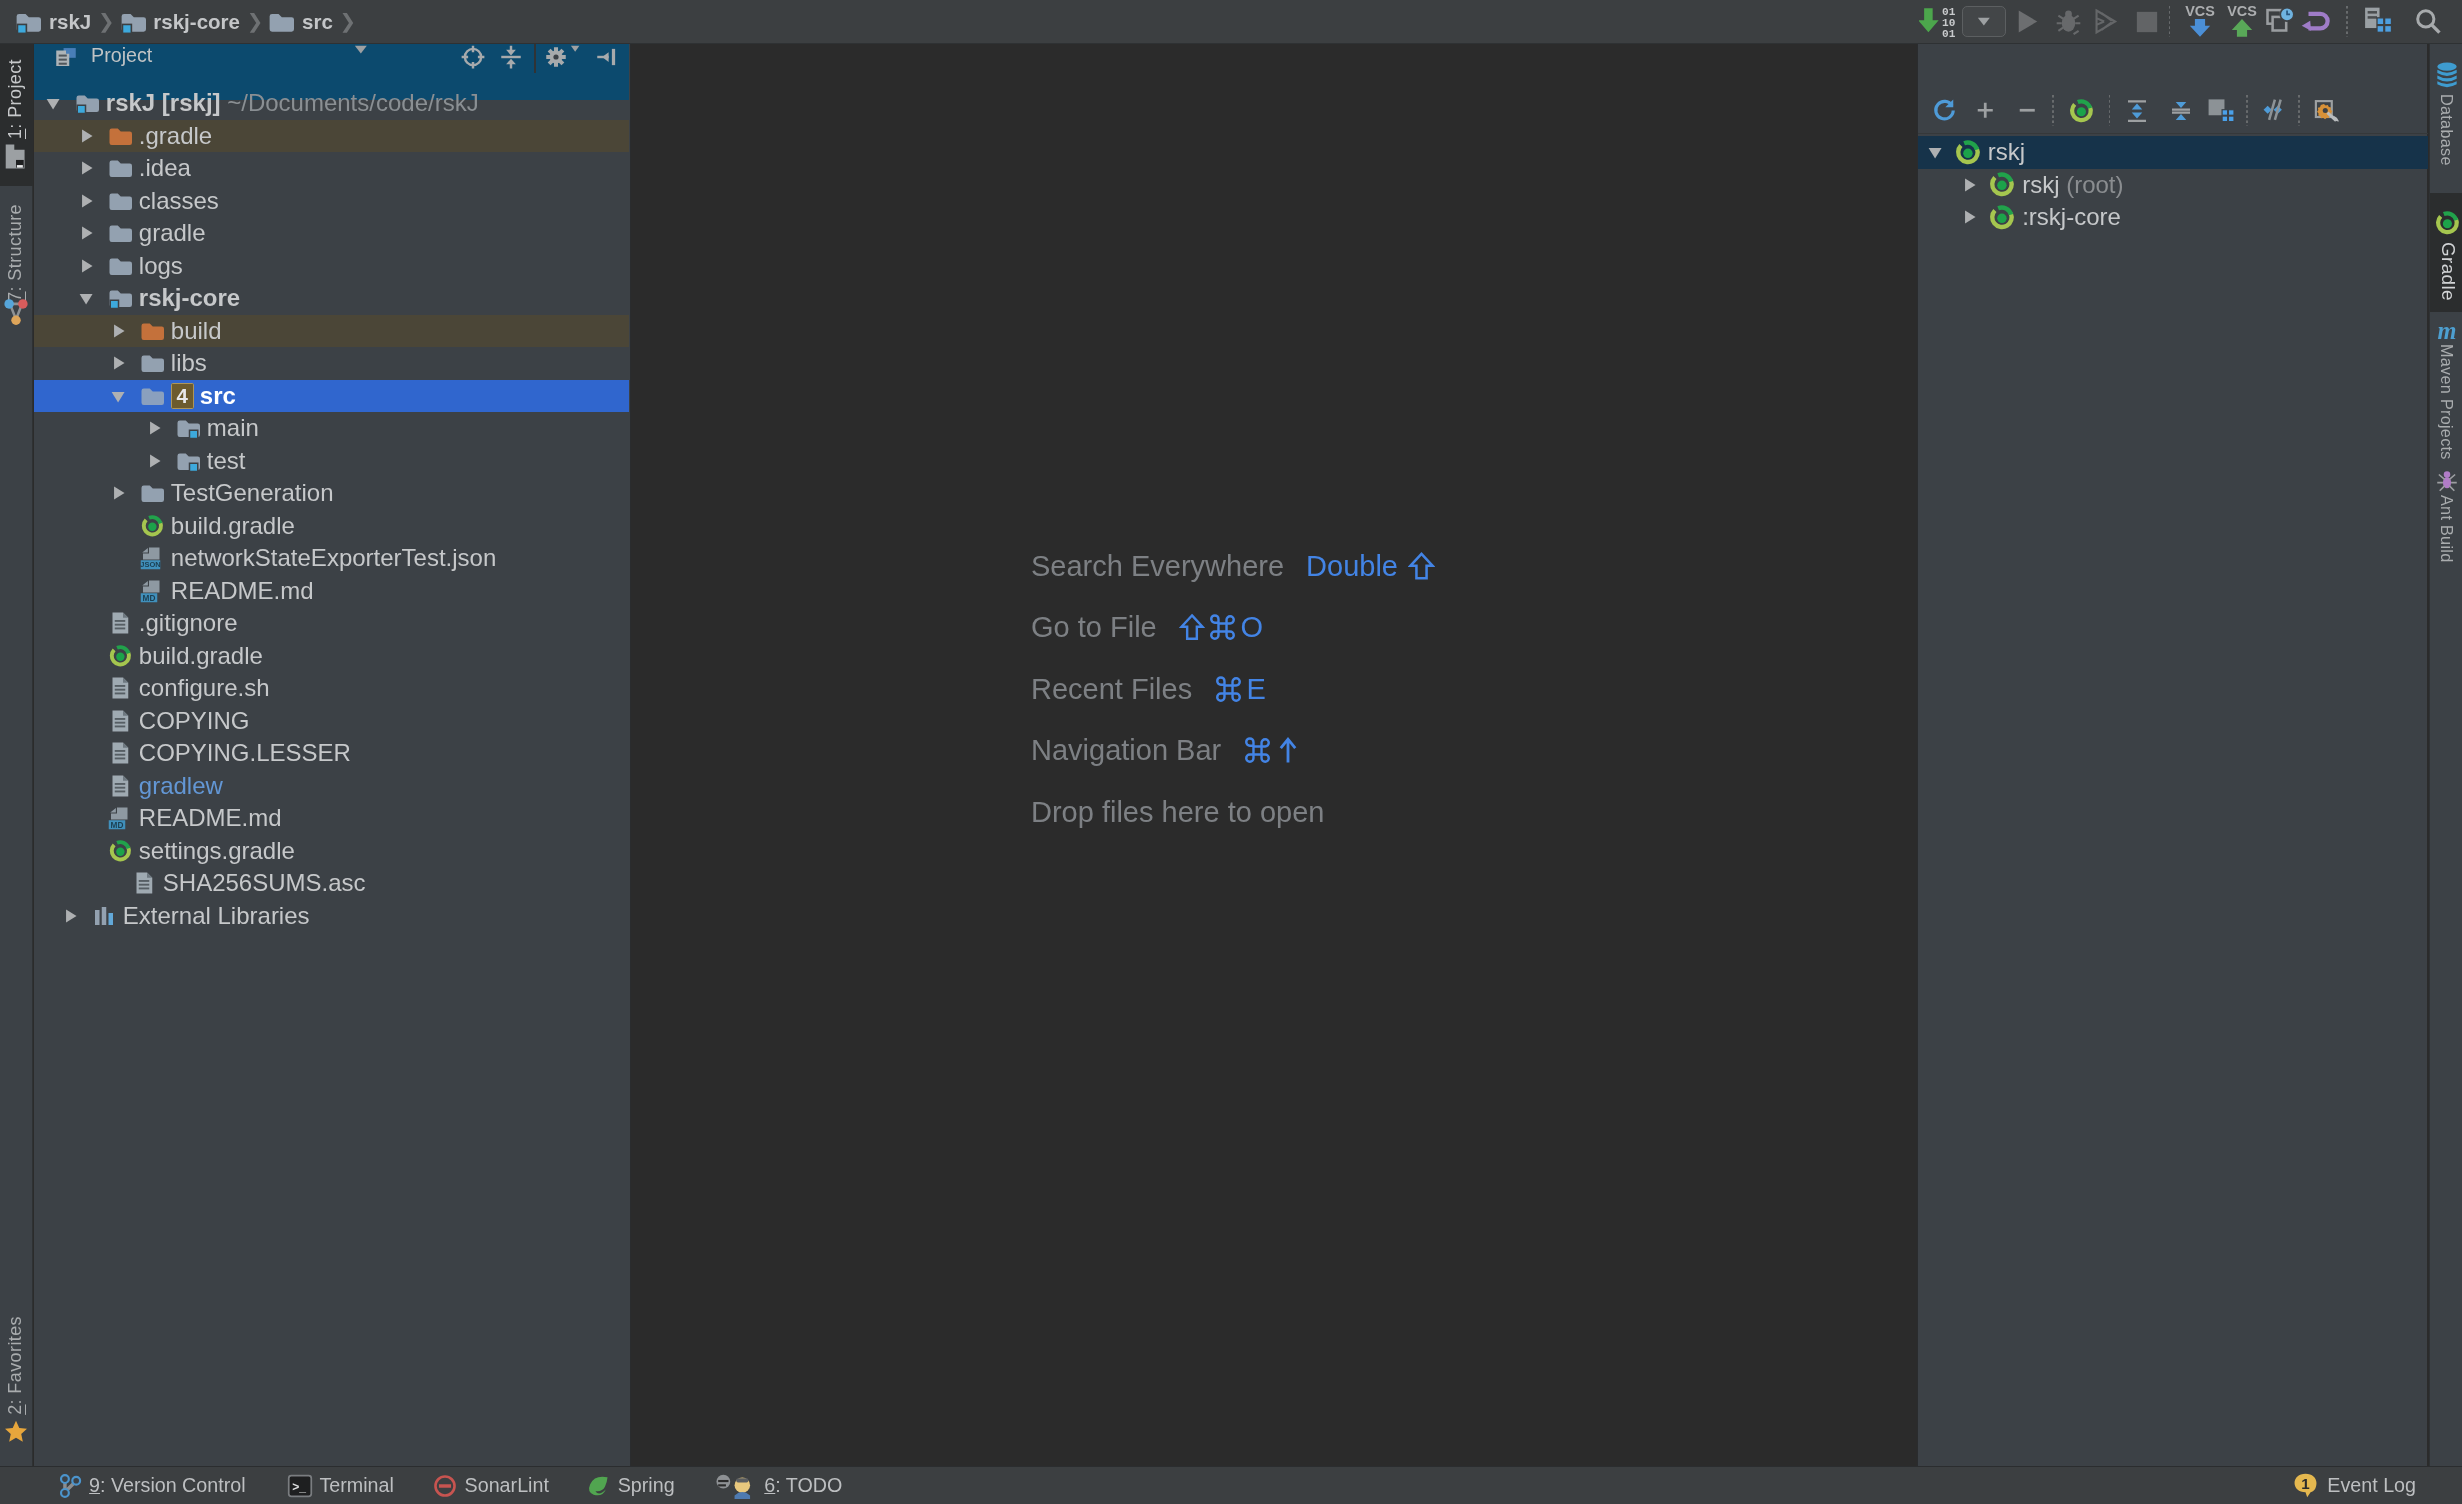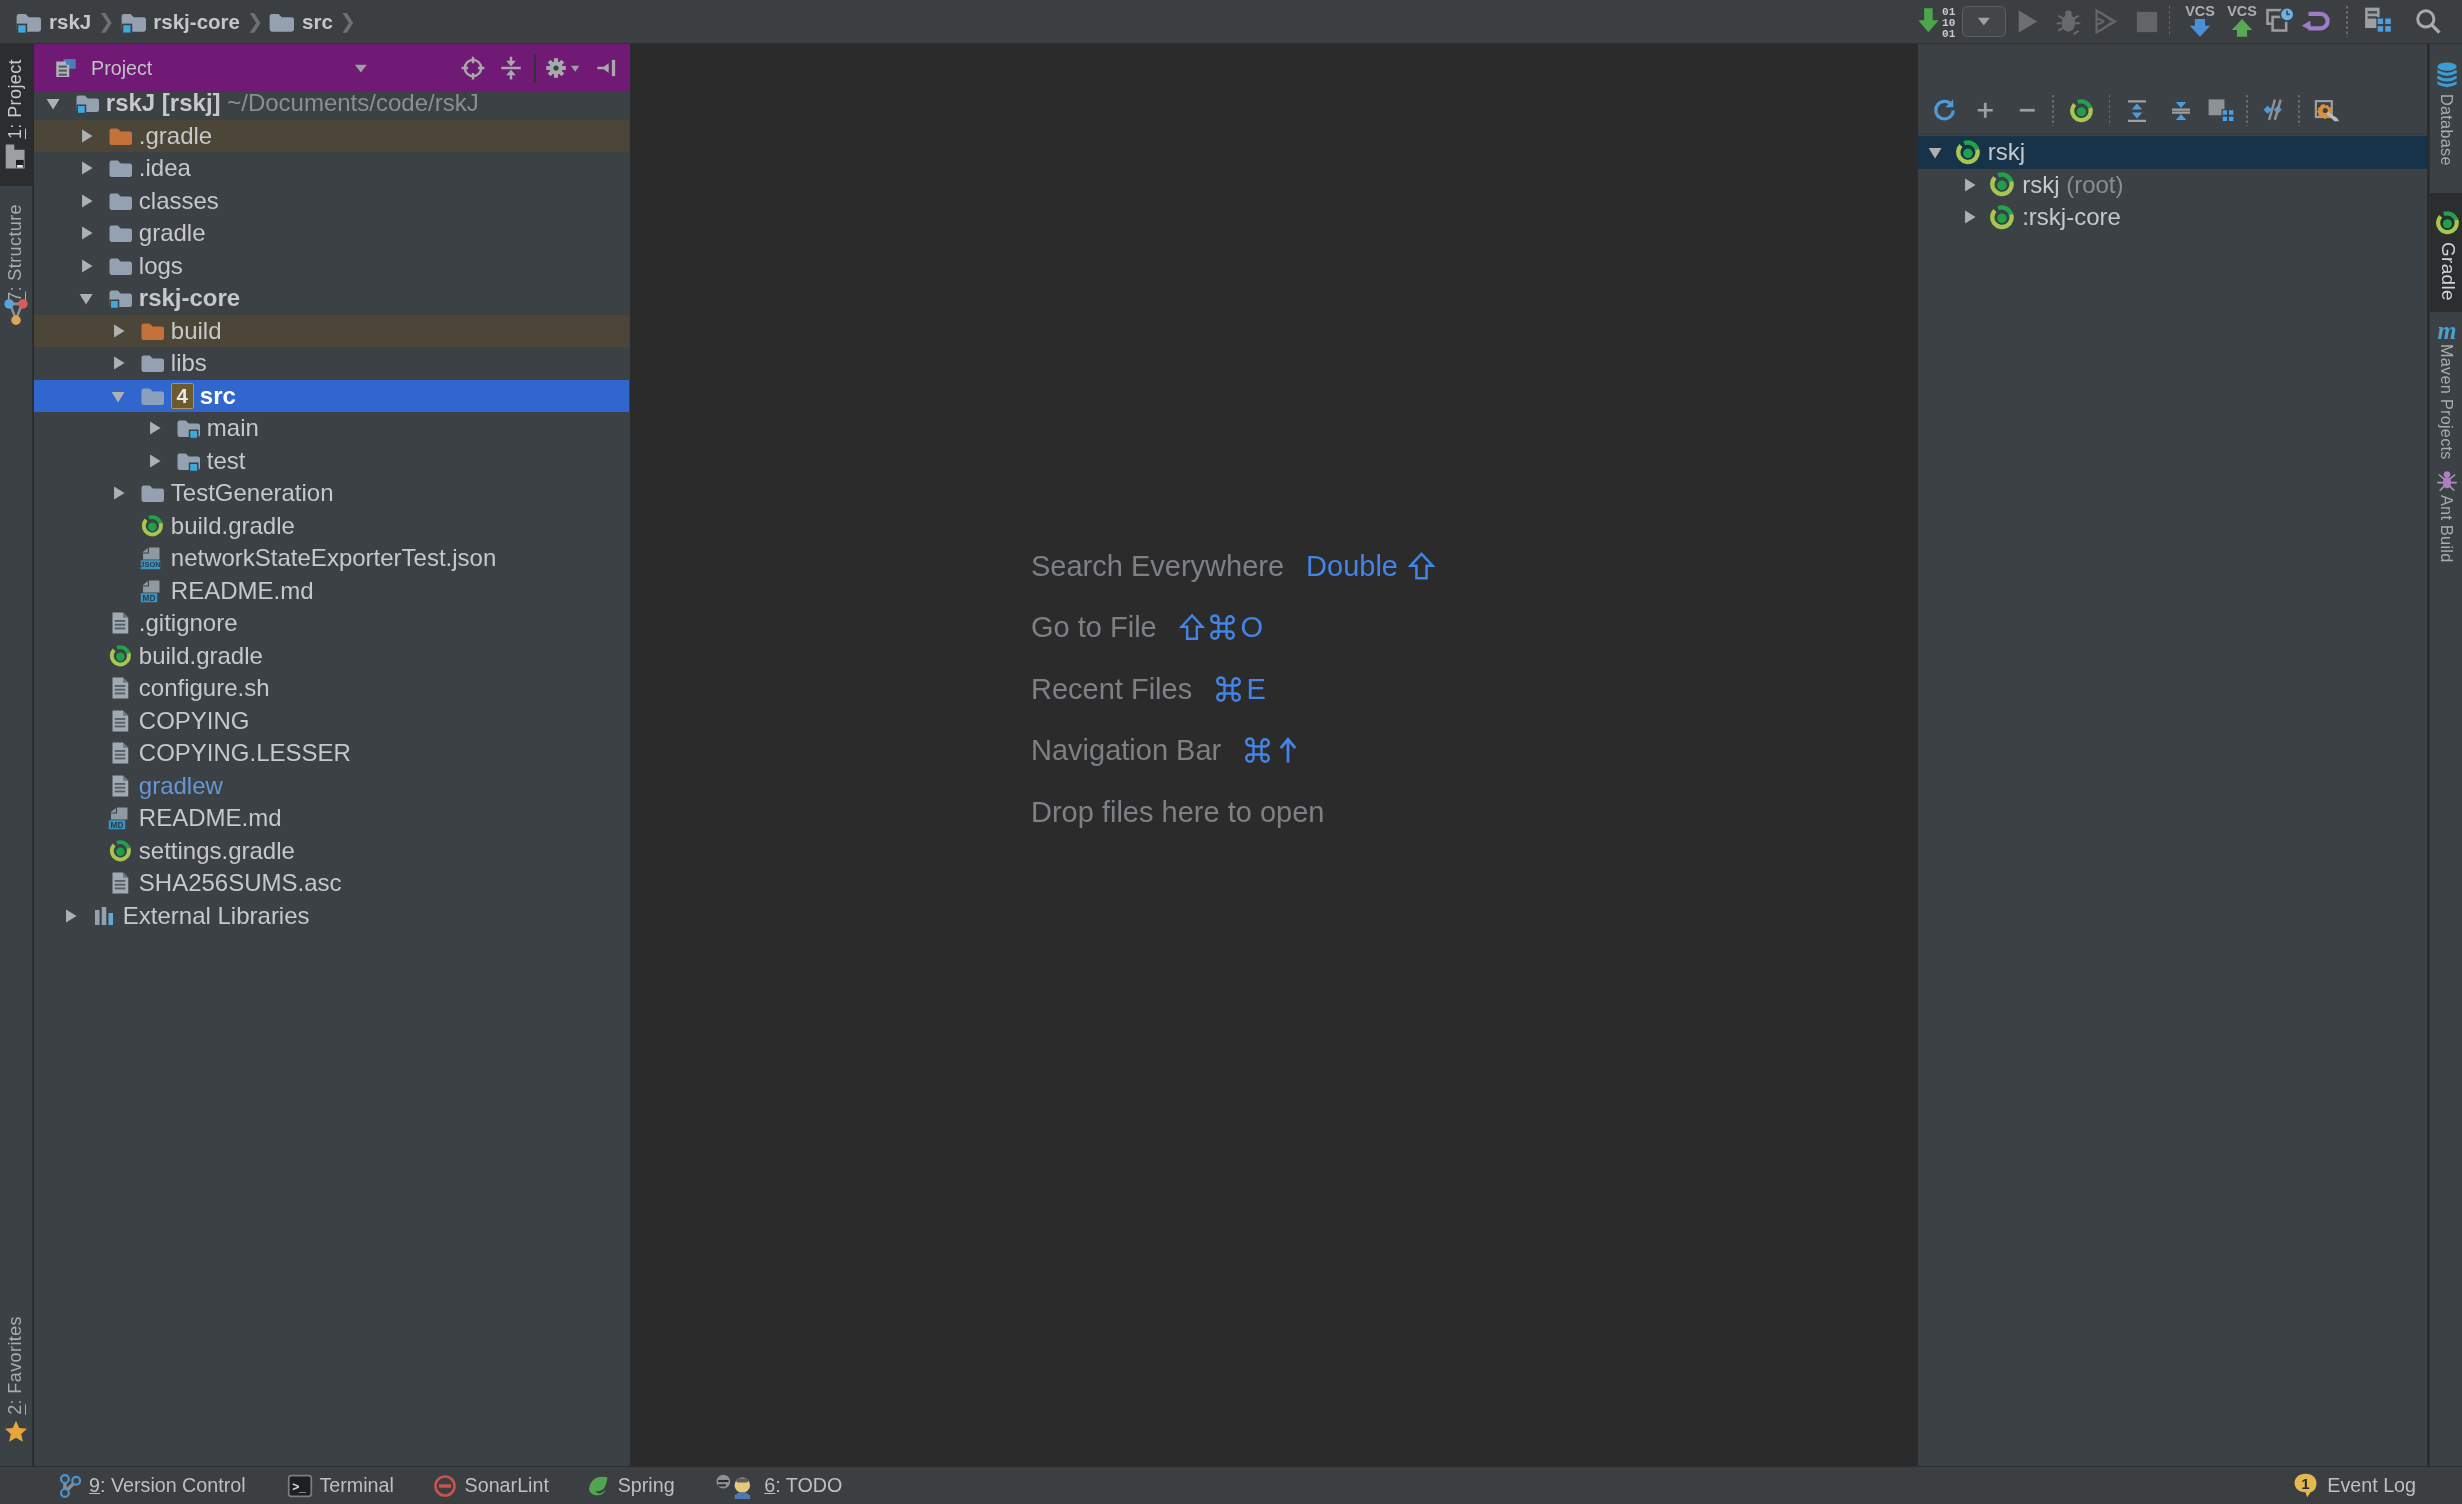--- a/index.html
+++ b/index.html
@@ -20,22 +20,22 @@
 
 #leftbar { left:0; top:44px; width:32.5px; height:1422px; background:#3C4146;
   border-right:1.7px solid #2E3133; }
 .vtabL { position:absolute; writing-mode:vertical-rl; transform:rotate(180deg);
   font-size:18px; color:#A9ACAE; letter-spacing:0.4px; }
 .tabactiveL { position:absolute; left:0; width:32.5px; background:#2B2D2E; }
 
 
 #project { left:34px; top:44px; width:597px; height:1422px; background:#3C4146;
   border-right:1.7px solid #2A2C2E; }
-#phead { position:absolute; left:0; top:0; width:595px; height:48px; background:#701a75;
-  display:flex; align-items:center; }
+#phead { position:absolute; left:0; top:0; width:595px; height:56px; background:#0c4a6e;
+  display:flex; }
 #ptree { position:absolute; left:0; top:43px; width:595px; }
 .row { height:32.5px; display:flex; align-items:center; font-size:24px; color:#C6C8CA;
   white-space:nowrap; }
 .row .tri { width:17px; flex:0 0 17px; margin-right:13px; display:flex; align-items:center; justify-content:center; }
 .row .ic { width:24px; flex:0 0 24px; height:24px; margin-right:6.8px; display:flex; align-items:center; }
 .rbrown { background:#4B4637; }
 .rsel { background:#3066CE; color:#FFFFFF; font-weight:bold; }
 .b { font-weight:bold; }
 .dim { color:#8A8F93; font-weight:normal; }
 .badge4 { display:inline-block; width:23px; height:26px; line-height:24px; text-align:center;
@@ -539,21 +539,21 @@
         </div>
 <div class="row" style="padding-left:44px">
           <span class="tri"></span>
           <span class="ic">
             <svg width="24" height="24" viewBox="0 0 32 32">
               <use href="#gradleic"></use>
             </svg>
           </span>
           <span>settings.gradle</span>
         </div>
-<div class="row" style="padding-left:44px">
+<div class="row" style="padding-left:68px">
           <span class="tri"></span>
           <span class="ic">
             <svg width="24" height="24" viewBox="0 0 32 32">
               <use href="#filetxt"></use>
             </svg>
           </span>
           <span>SHA256SUMS.asc</span>
         </div>
 <div class="row" style="padding-left:28px">
           <span class="tri">

